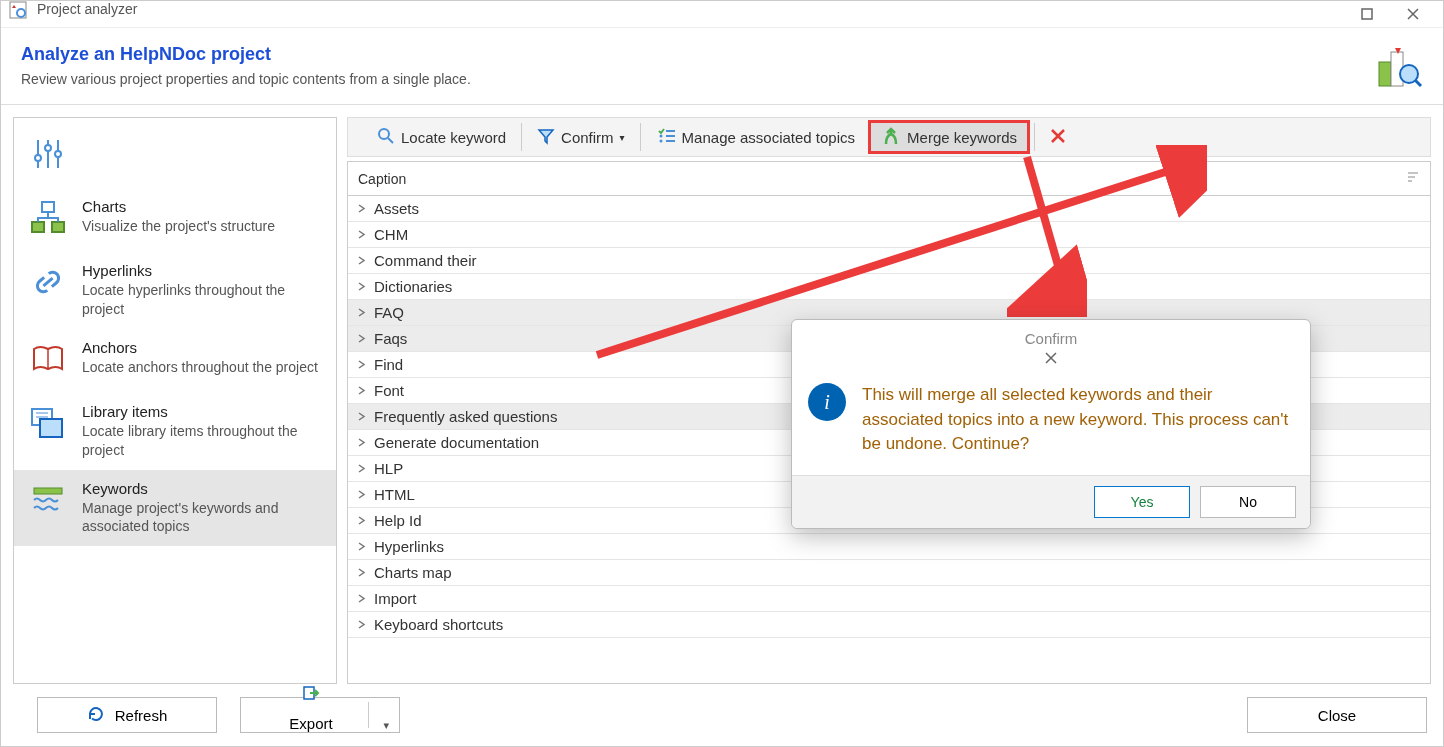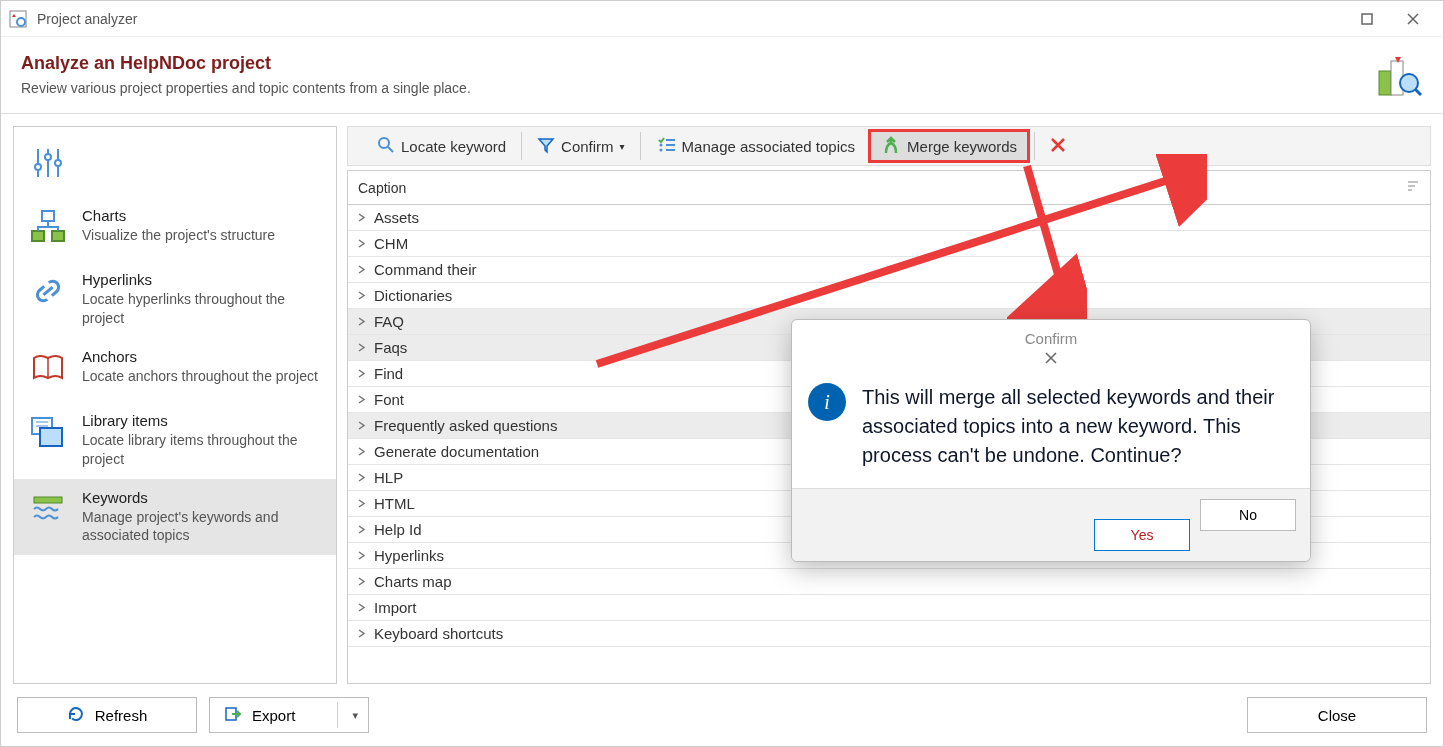--- a/index.html
+++ b/index.html
@@ -1,61 +1,61 @@
 <!DOCTYPE html>
 <html><head>
 <meta charset="utf-8">
 <style>
   * { box-sizing: border-box; margin: 0; padding: 0; }
   body { font-family: "Segoe UI", Tahoma, sans-serif; font-size: 14px; color: #333; background: #fff; overflow: hidden; }
   .window { width: 1444px; height: 747px; border: 1px solid #ccc; position: relative; display: flex; flex-direction: column; background: #fff; }
-  .titlebar { height: 36px; display: flex; align-items: center; padding: 0 8px; border-bottom: 1px solid #eee; }
+  .titlebar { height: 27px; display: flex; padding: 0 8px; border-bottom: 1px solid #eee; }
   .titlebar .app-icon { width: 18px; height: 18px; margin-right: 10px; }
   .titlebar .title { flex: 1; color: #555; font-size: 14px; }
   .titlebar .win-controls { display: flex; gap: 18px; align-items: center; padding-right: 8px; }
   .titlebar .win-btn { width: 28px; height: 28px; display:flex; align-items:center; justify-content:center; color:#555; cursor:pointer; }
   .header-area { padding: 16px 20px 14px 20px; display:flex; align-items:flex-start; justify-content:space-between; border-bottom:1px solid #ddd; }
-  .header-area h1 { font-size: 18px; font-weight: 700; color: #7f1d1d; margin-bottom: 6px; }
+  .header-area h1 { font-size: 18px; font-weight: 700; color: #1d4ed8; margin-bottom: 6px; }
   .header-area .subtitle { font-size: 14px; color: #555; }
   .header-icon { width: 46px; height: 46px; }
   .content { flex:1; display:flex; padding: 12px 12px 0 12px; gap: 10px; overflow:hidden; }
   .sidebar { width: 324px; border:1px solid #ccc; background:#fff; overflow-y:auto; padding:6px 0; }
   .side-item { display:flex; gap:12px; padding:10px 12px; cursor:pointer; }
   .side-item.selected { background:#e5e5e5; }
   .side-item .side-icon { width:44px; min-width:44px; height:44px; display:flex; align-items:flex-start; justify-content:center; }
   .side-item .side-text .side-title { font-size:15px; color:#222; margin-bottom:2px; }
   .side-item .side-text .side-desc { font-size:14px; color:#555; line-height:1.35; }
   .main { flex:1; display:flex; flex-direction:column; border:0; position:relative; }
   .toolbar { height:40px; background:#f4f4f4; border:1px solid #ddd; display:flex; align-items:center; padding:0 18px; gap:2px; }
   .tool-btn { height:34px; display:flex; align-items:center; gap:6px; padding:0 10px; border:1px solid transparent; background:#f4f4f4; color:#333; cursor:pointer; font-size:15px; }
   .tool-sep { width:1px; height:28px; background:#ccc; margin:0 2px; }
   .tool-btn.highlight { border:3px solid #eb3b3b; background:#ddd; }
   .table-wrap { flex:1; border:1px solid #ccc; margin-top:4px; display:flex; flex-direction:column; overflow:hidden; }
   .table-header { height:34px; background:#fff; border-bottom:1px solid #ccc; display:flex; align-items:center; padding:0 10px; justify-content:space-between; color:#333; font-size:14px; }
   .table-body { flex:1; overflow-y:auto; }
   .row { height:26px; display:flex; align-items:center; padding:0 8px; border-bottom:1px solid #e5e5e5; gap:8px; color:#333; font-size:15px; cursor:pointer;}
   .row.sel { background:#ececec; }
   .chev { width:10px; height:10px; display:inline-flex; align-items:center; justify-content:center; color:#777;}
-  .footer { height:62px; padding:12px 16px; display:flex; align-items:center; gap:12px; border-top:0; }
+  .footer { height:62px; padding:12px 16px; display:flex; align-items:center; gap:23px; border-top:0;margin-left:20px; }
   .btn { height:36px; min-width:180px; border:1px solid #bbb; background:#fff; display:flex; align-items:center; justify-content:center; gap:10px; font-size:15px; cursor:pointer; }
   .btn.small { min-width:0; padding:0 14px; }
-  .btn.split { min-width:160px; position:relative; padding:0 32px 0 14px; justify-content:flex-start; }
+  .btn.split { min-width:160px; position:relative; padding:0 32px 0 14px; justify-content:flex-end;flex-direction:column; }
   .btn.split::after { content:""; position:absolute; right:30px; top:4px; bottom:4px; width:1px; background:#ccc; }
   .btn .caret { position:absolute; right:10px; font-size:11px; color:#555; }
   .footer .spacer { flex:1; }
   
   .dialog { position:absolute; left:790px; top:318px; width:520px; background:#fff; border:1px solid #bbb; border-radius:6px; box-shadow:0 8px 24px rgba(0,0,0,0.25); z-index:50; }
   .dialog .dlg-title { display:flex; align-items:center; justify-content:space-between; padding:10px 14px 0 14px; color:#888; font-size:15px;flex-direction:column; }
   .dialog .dlg-close { width:22px; height:22px; display:flex; align-items:center; justify-content:center; color:#555; cursor:pointer; font-size:16px; }
   .dialog .dlg-body { display:flex; gap:16px; padding:14px 16px 18px 16px; }
   .dialog .info-icon { width:38px; height:38px; background:#0063b1; border-radius:50%; color:#fff; display:flex; align-items:center; justify-content:center; font-family:Georgia,serif; font-style:italic; font-size:20px; flex-shrink:0; }
-  .dialog .dlg-text { font-size:20px; color:#0f172a; line-height:1.45; }
+  .dialog .dlg-text { font-size:17px; color:#a16207; line-height:1.45; }
   .dialog .dlg-buttons { background:#f2f2f2; border-top:1px solid #ddd; padding:10px 14px; display:flex; justify-content:flex-end; gap:10px; border-radius:0 0 6px 6px; }
   .dialog .dlg-buttons .btn { min-width:96px; height:32px; font-size:14px; }
-  .dialog .dlg-buttons .btn.primary { border-color:#0078d4; color:#b91c1c;margin-top:20px; }
+  .dialog .dlg-buttons .btn.primary { border-color:#0078d4; color:#15803d; }
   
   .annot { position:absolute; z-index:40; pointer-events:none; }
 </style>
 </head>
 <body>
 
 <div class="window">
 
   <div class="titlebar">
     <span class="app-icon">

